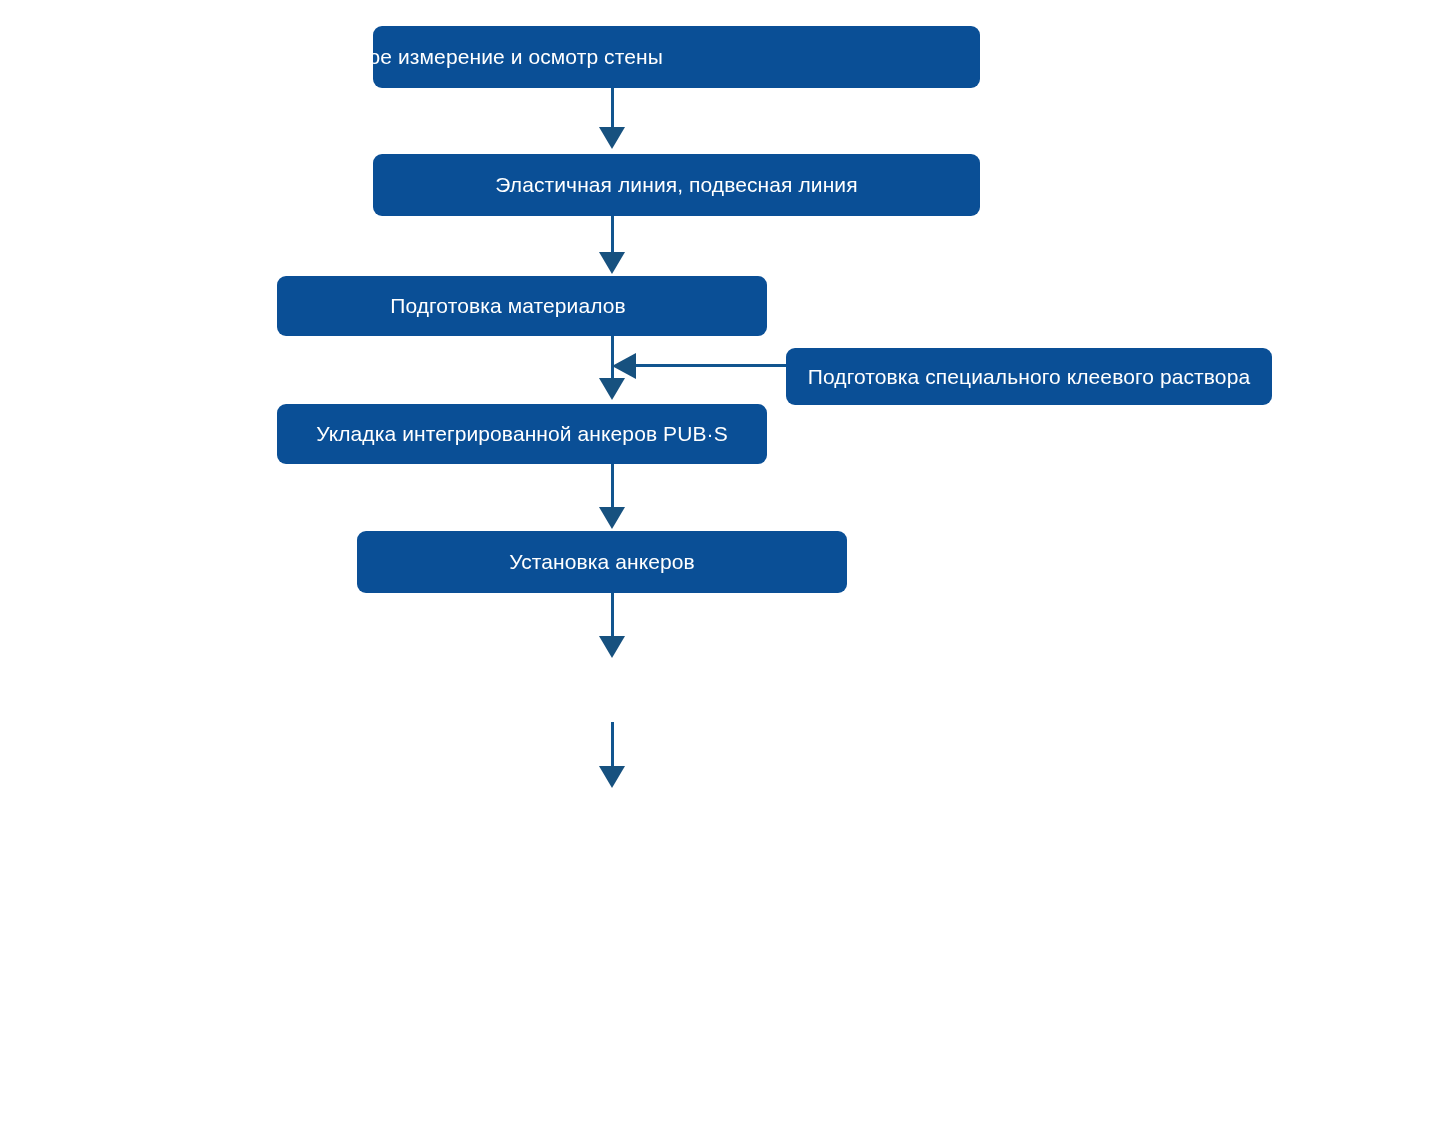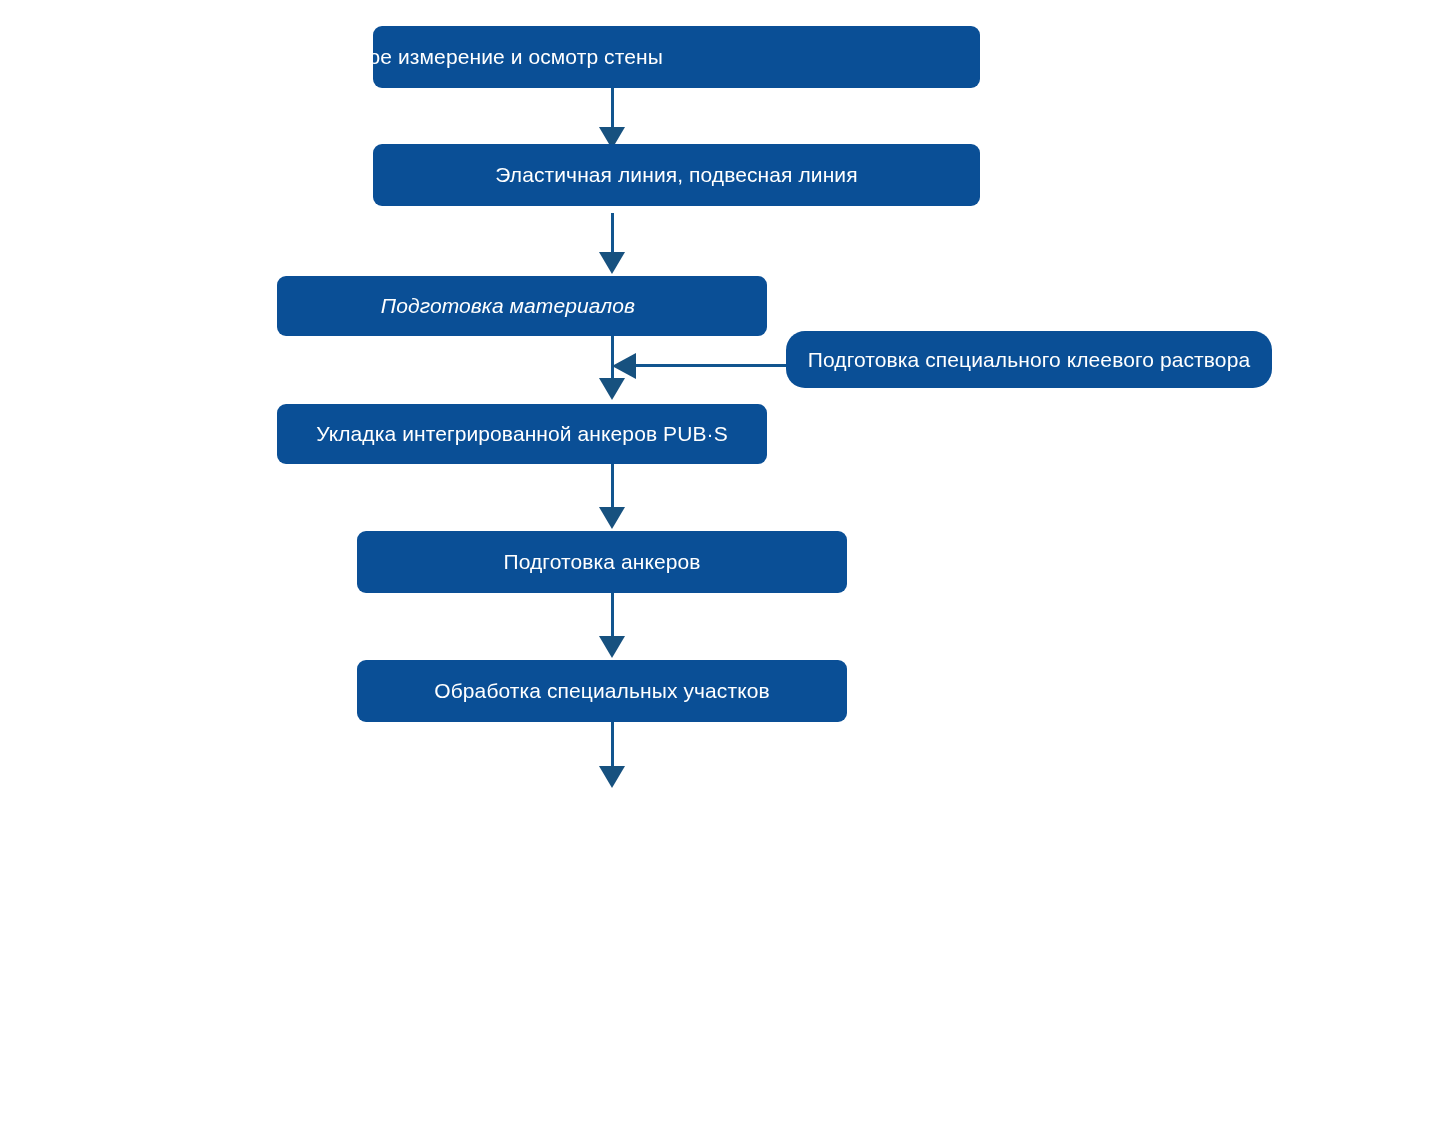--- a/index.html
+++ b/index.html
@@ -103,40 +103,37 @@
   <div class="v-line" style="left:611px; top:850px; height:42px;"></div>
   <div class="arrow-down" style="left:599px; top:889px;"></div>
 
   <div class="v-line" style="left:611px; top:975px; height:42px;"></div>
   <div class="arrow-down" style="left:599px; top:1018px;"></div>
 
   <div class="node clipped" style="left:373px; top:26px; width:607px; height:62px;">
     <span class="node-label">кое измерение и осмотр стены</span>
   </div>
 
-  <div class="node" style="left:373px; top:144px; width:607px; height:62px;justify-content:center;">
+  <div class="node" style="left:373px; top:154px; width:607px; height:62px;justify-content:center;">
     <span class="node-label">Эластичная линия, подвесная линия</span>
   </div>
 
   <div class="node" style="left:277px; top:276px; width:490px; height:60px;">
-    <span class="node-label" style="margin-right:28px;font-style:italic;">Подготовка материалов</span>
+    <span class="node-label" style="margin-right:28px;">Подготовка материалов</span>
   </div>
 
-  <div class="node" style="left:786px; top:331px; width:486px; height:57px;border-radius:19px;">
+  <div class="node" style="left:786px; top:348px; width:486px; height:57px;">
     <span class="node-label">Подготовка специального клеевого раствора</span>
   </div>
 
   <div class="node" style="left:277px; top:404px; width:490px; height:60px;">
     <span class="node-label">Укладка интегрированной анкеров PUB·S</span>
   </div>
 
   <div class="node" style="left:357px; top:531px; width:490px; height:62px;">
-    <span class="node-label">Подготовка анкеров</span>
+    <span class="node-label">Установка анкеров</span>
   </div>
 
-  <div class="node" style="left:357px; top:660px; width:490px; height:62px;">
-    <span class="node-label">Обработка специальных участков</span>
-  </div>
 
 
 
 
 </div>
 
 </body></html>

